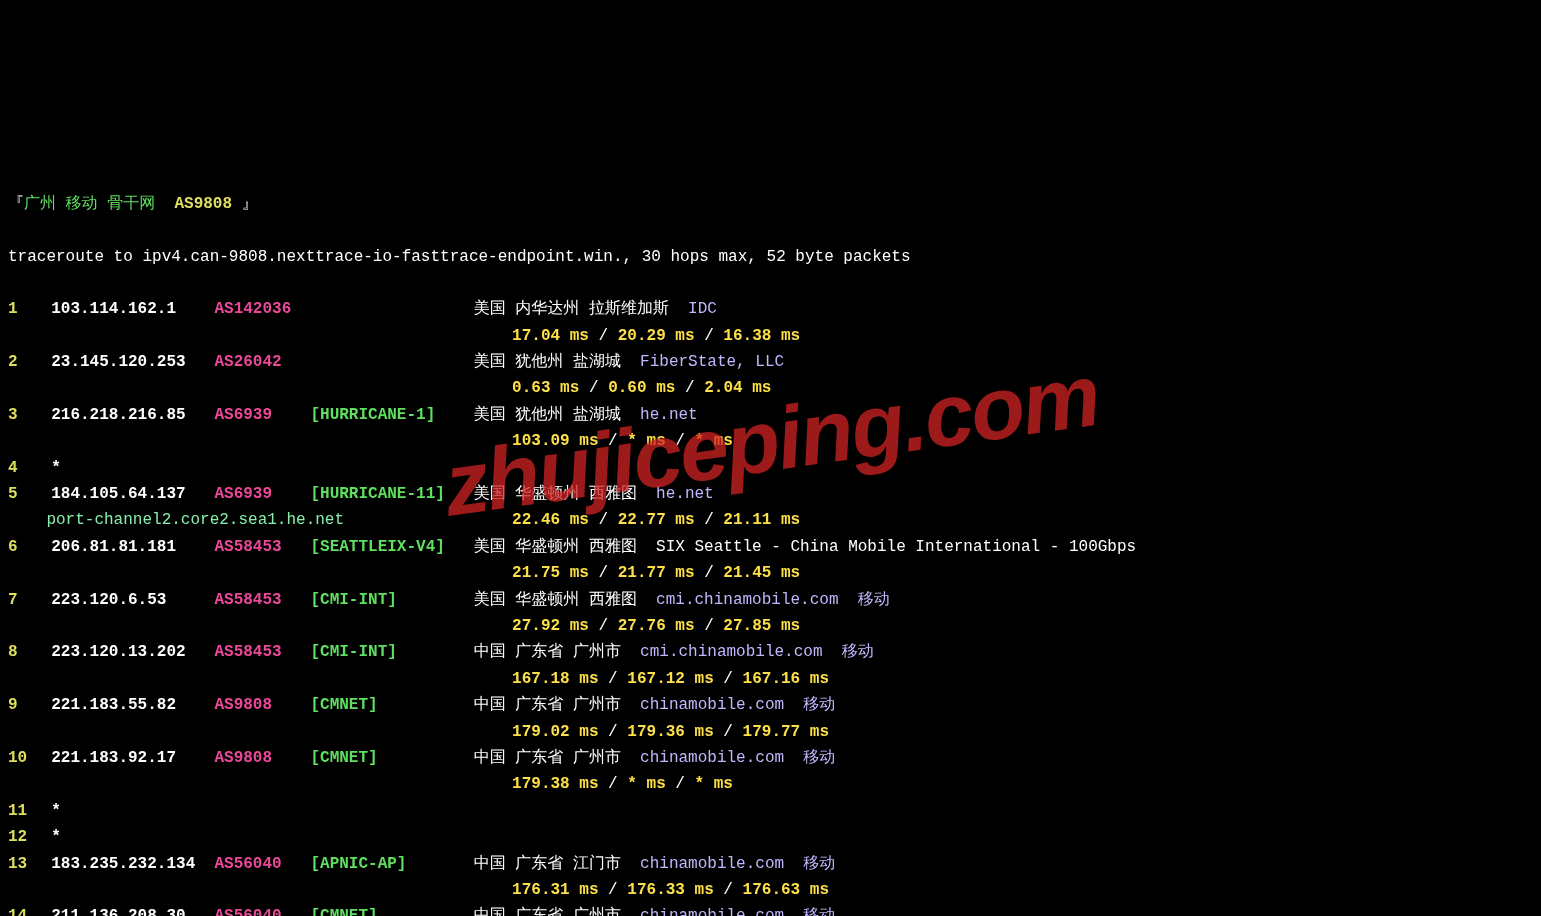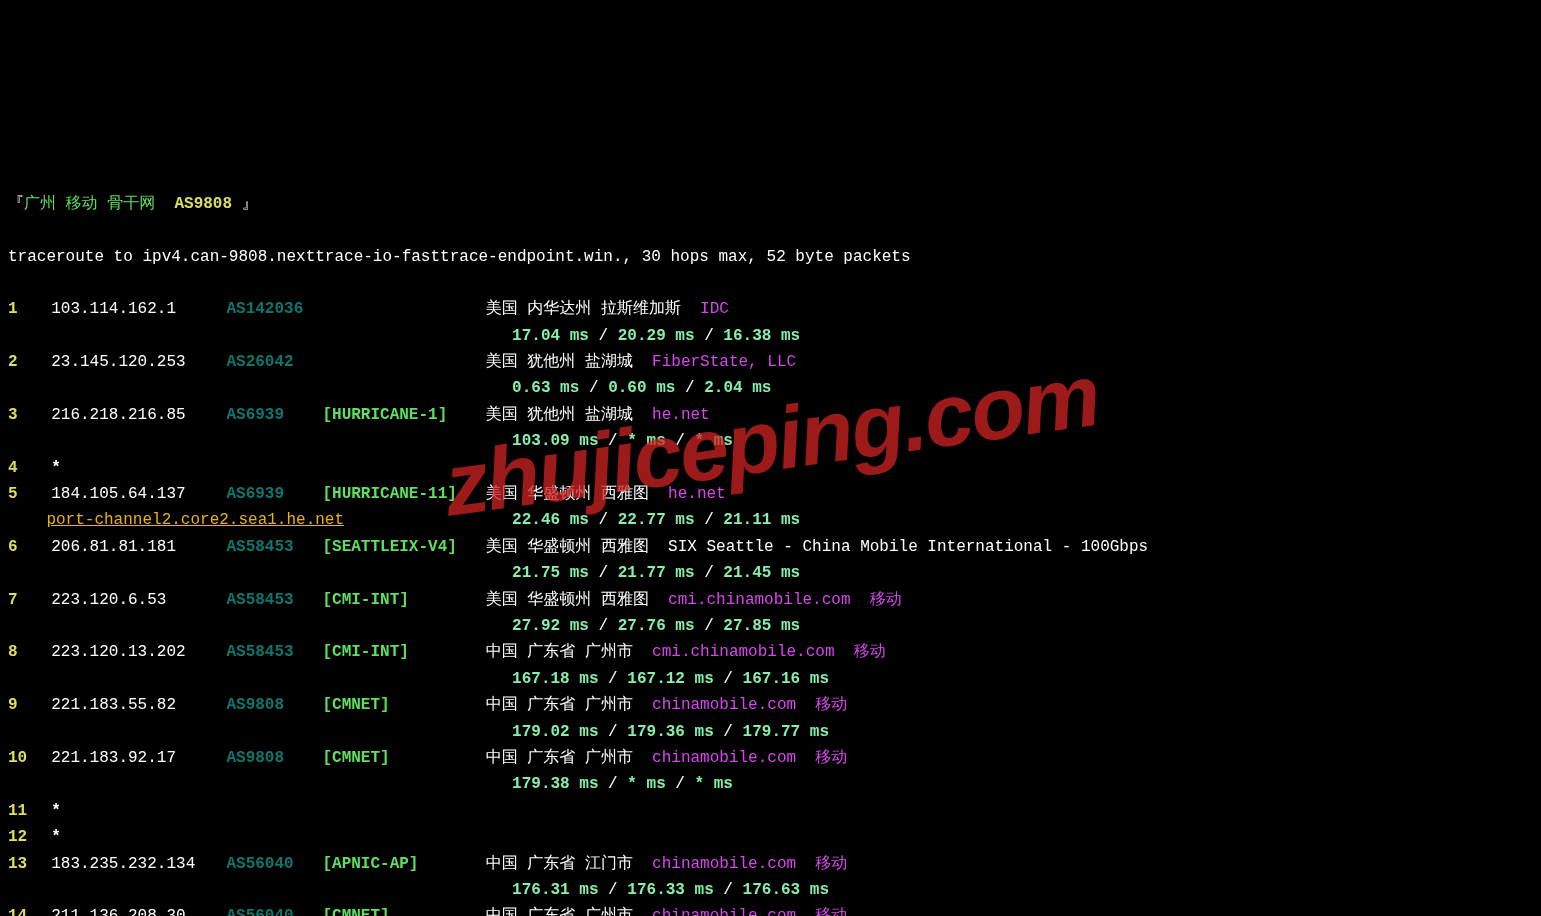--- a/index.html
+++ b/index.html
@@ -15,32 +15,32 @@
       width: 1541px;
       height: 916px;
       overflow: hidden;
     }
     .header-line { color: #fff; }
     .header-green { color: #5fdf5f; }
     .header-yellow { color: #dfdf5f; font-weight: bold; }
     .cmd-line { color: #fff; }
     .hop { color: #fff; }
     .hop-num { color: #dfdf5f; font-weight: bold; display: inline-block; min-width: 2.5ch; }
-    .ip { color: #fff; font-weight: normal; display: inline-block; min-width: 16ch; }
-    .asn { color: #0f766e; font-weight: bold; display: inline-block; min-width: 9ch; margin-left: 12px; }
+    .ip { color: #fff; font-weight: bold; display: inline-block; min-width: 16ch; }
+    .asn { color: #ec4899; font-weight: bold; display: inline-block; min-width: 9ch; }
     .netname { color: #5fdf5f; font-weight: bold; display: inline-block; min-width: 16ch; }
     .netname-empty { display: inline-block; min-width: 16ch; }
     .desc-prefix { display: inline-block; min-width: 51.5ch; }
     .loc { color: #fff; text-align: center; }
-    .owner { color: #d946ef; }
+    .owner { color: #c4b5fd; }
     .owner-bold { color: #fff; font-weight: normal; }
-    .rtt { color: #86efac; font-weight: bold; margin-top: 24px; }
+    .rtt { color: #fde047; font-weight: bold; margin-top: 24px; }
     .slash { color: #fff; }
     .star { color: #fff; font-weight: bold; }
-    .rdns { color: #eab308; text-decoration: underline; }
+    .rdns { color: #86efac; }
     .watermark {
       position: absolute;
       top: 48%;
       left: 50%;
       transform: translate(-50%, -50%) rotate(-8deg);
       font-family: Arial, sans-serif;
       font-size: 88px;
       font-weight: bold;
       font-style: italic;
       color: rgba(210, 35, 35, 0.75);

